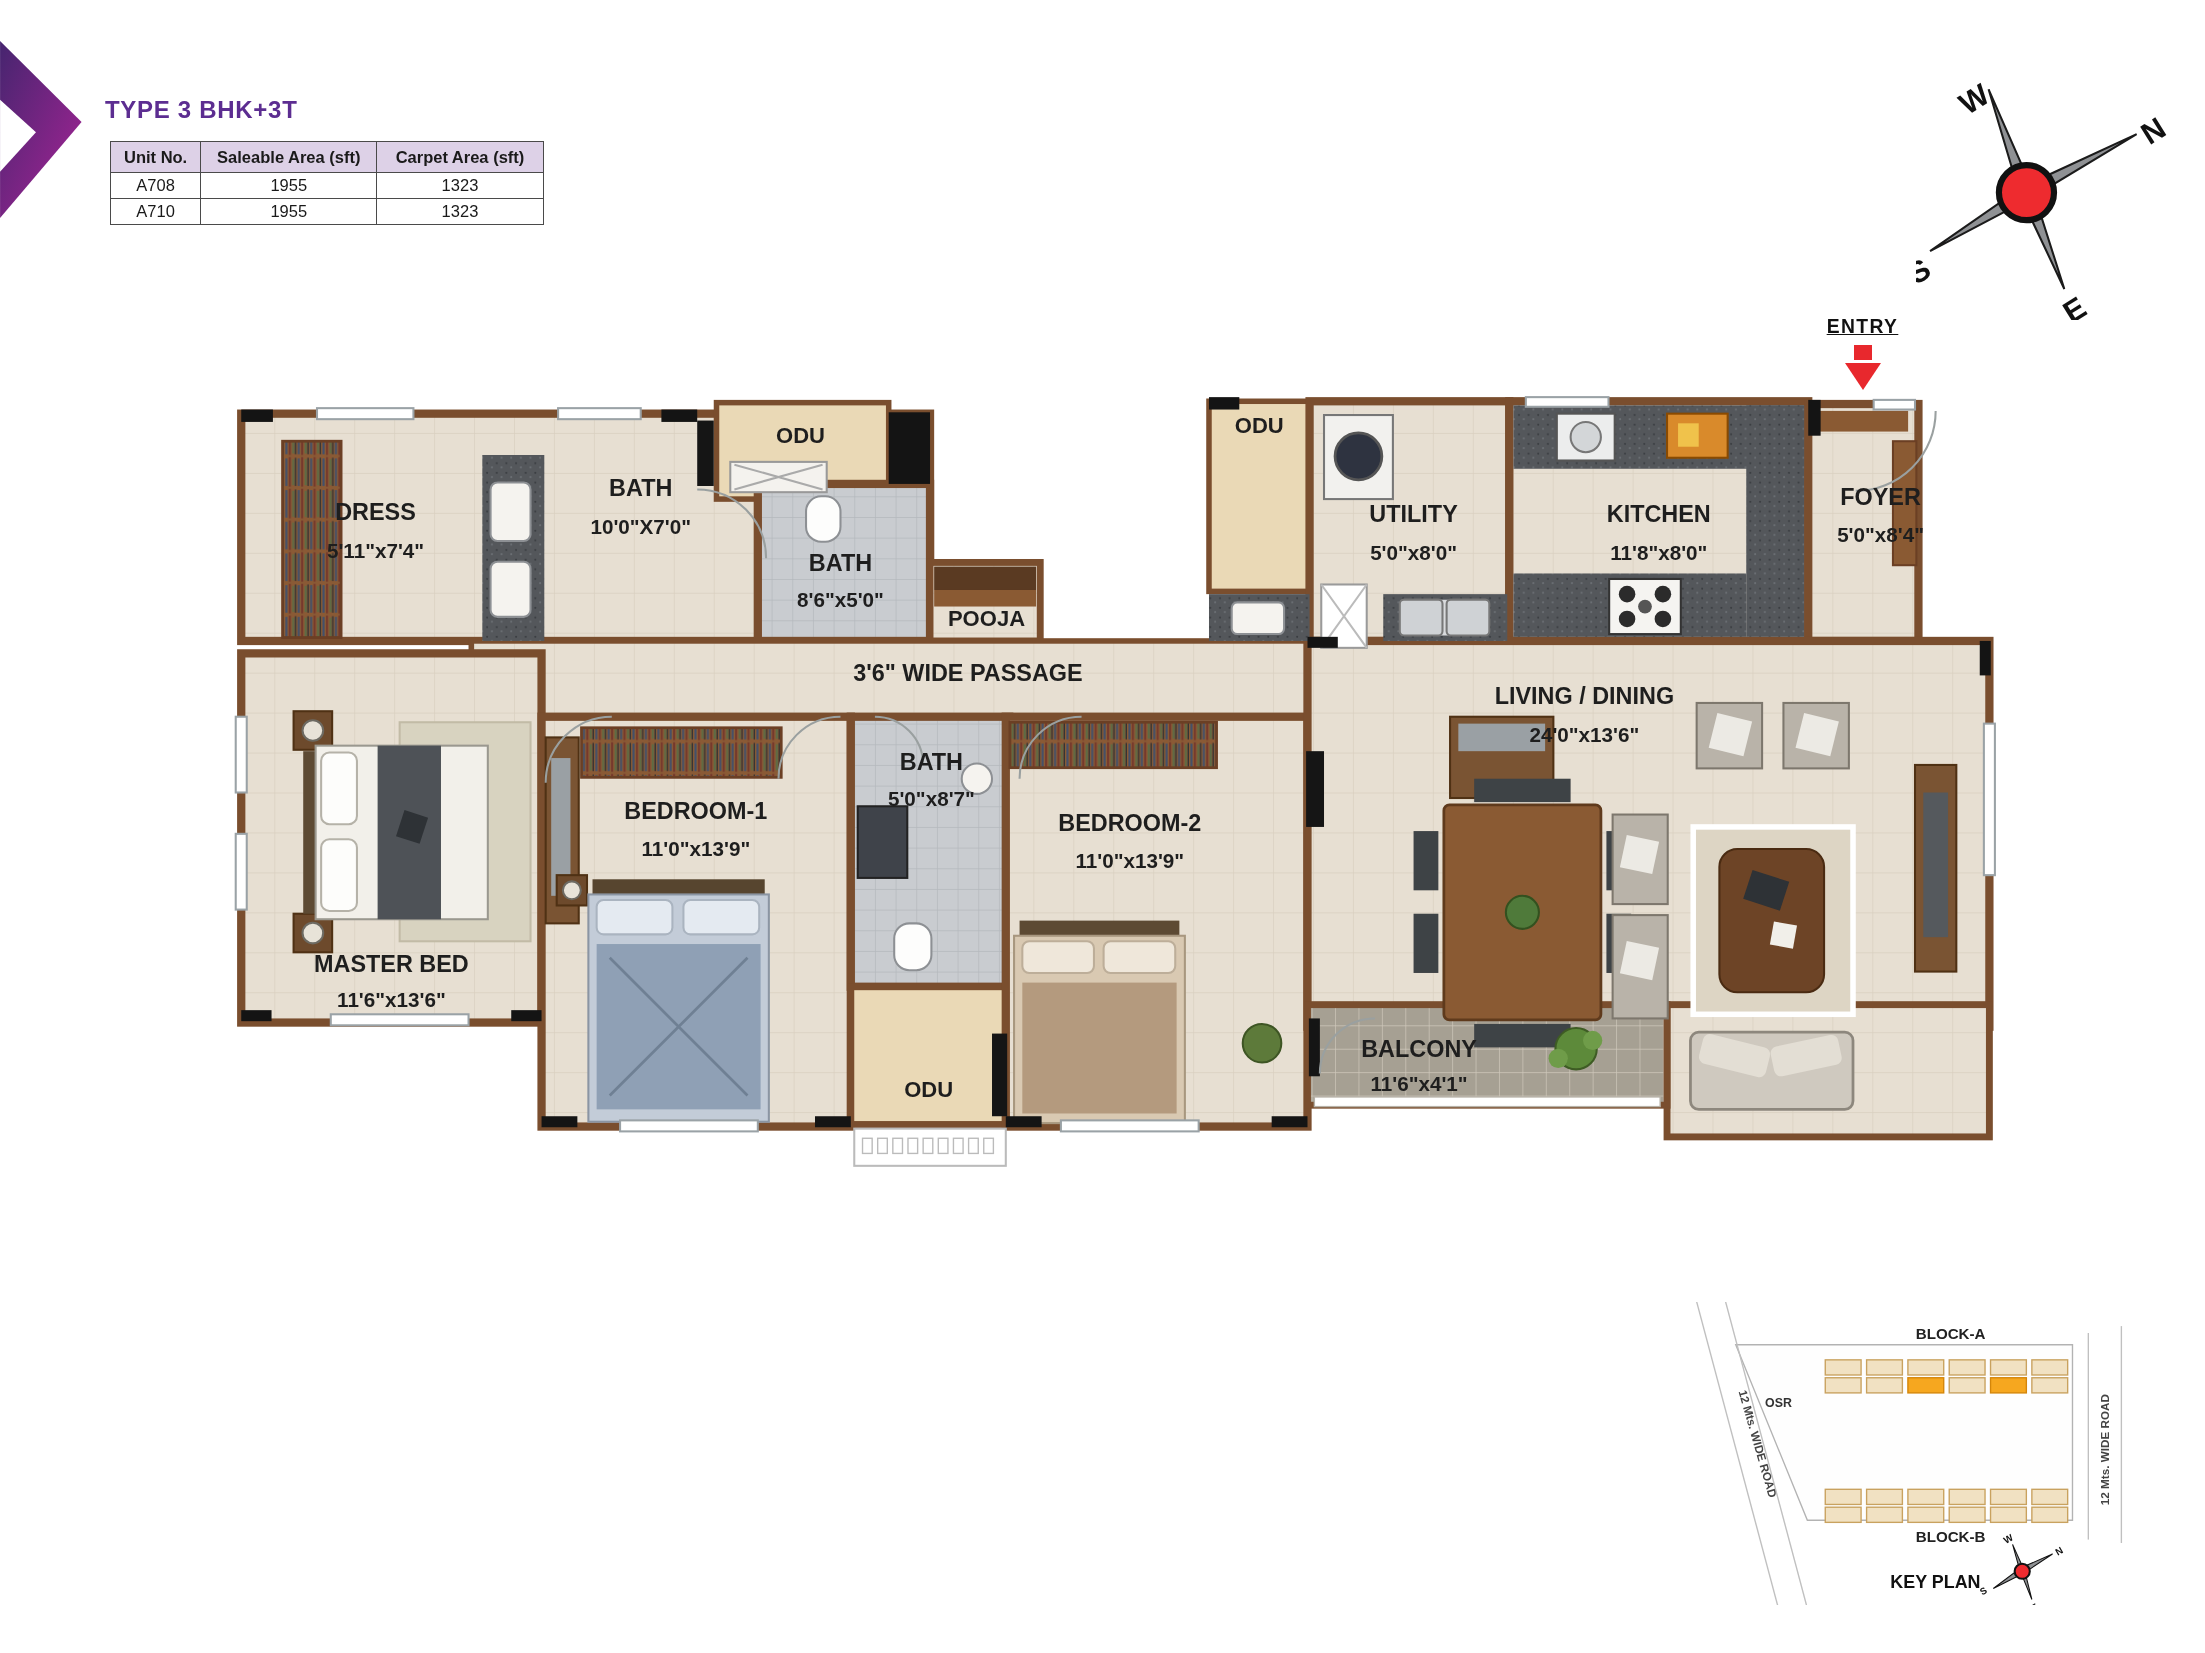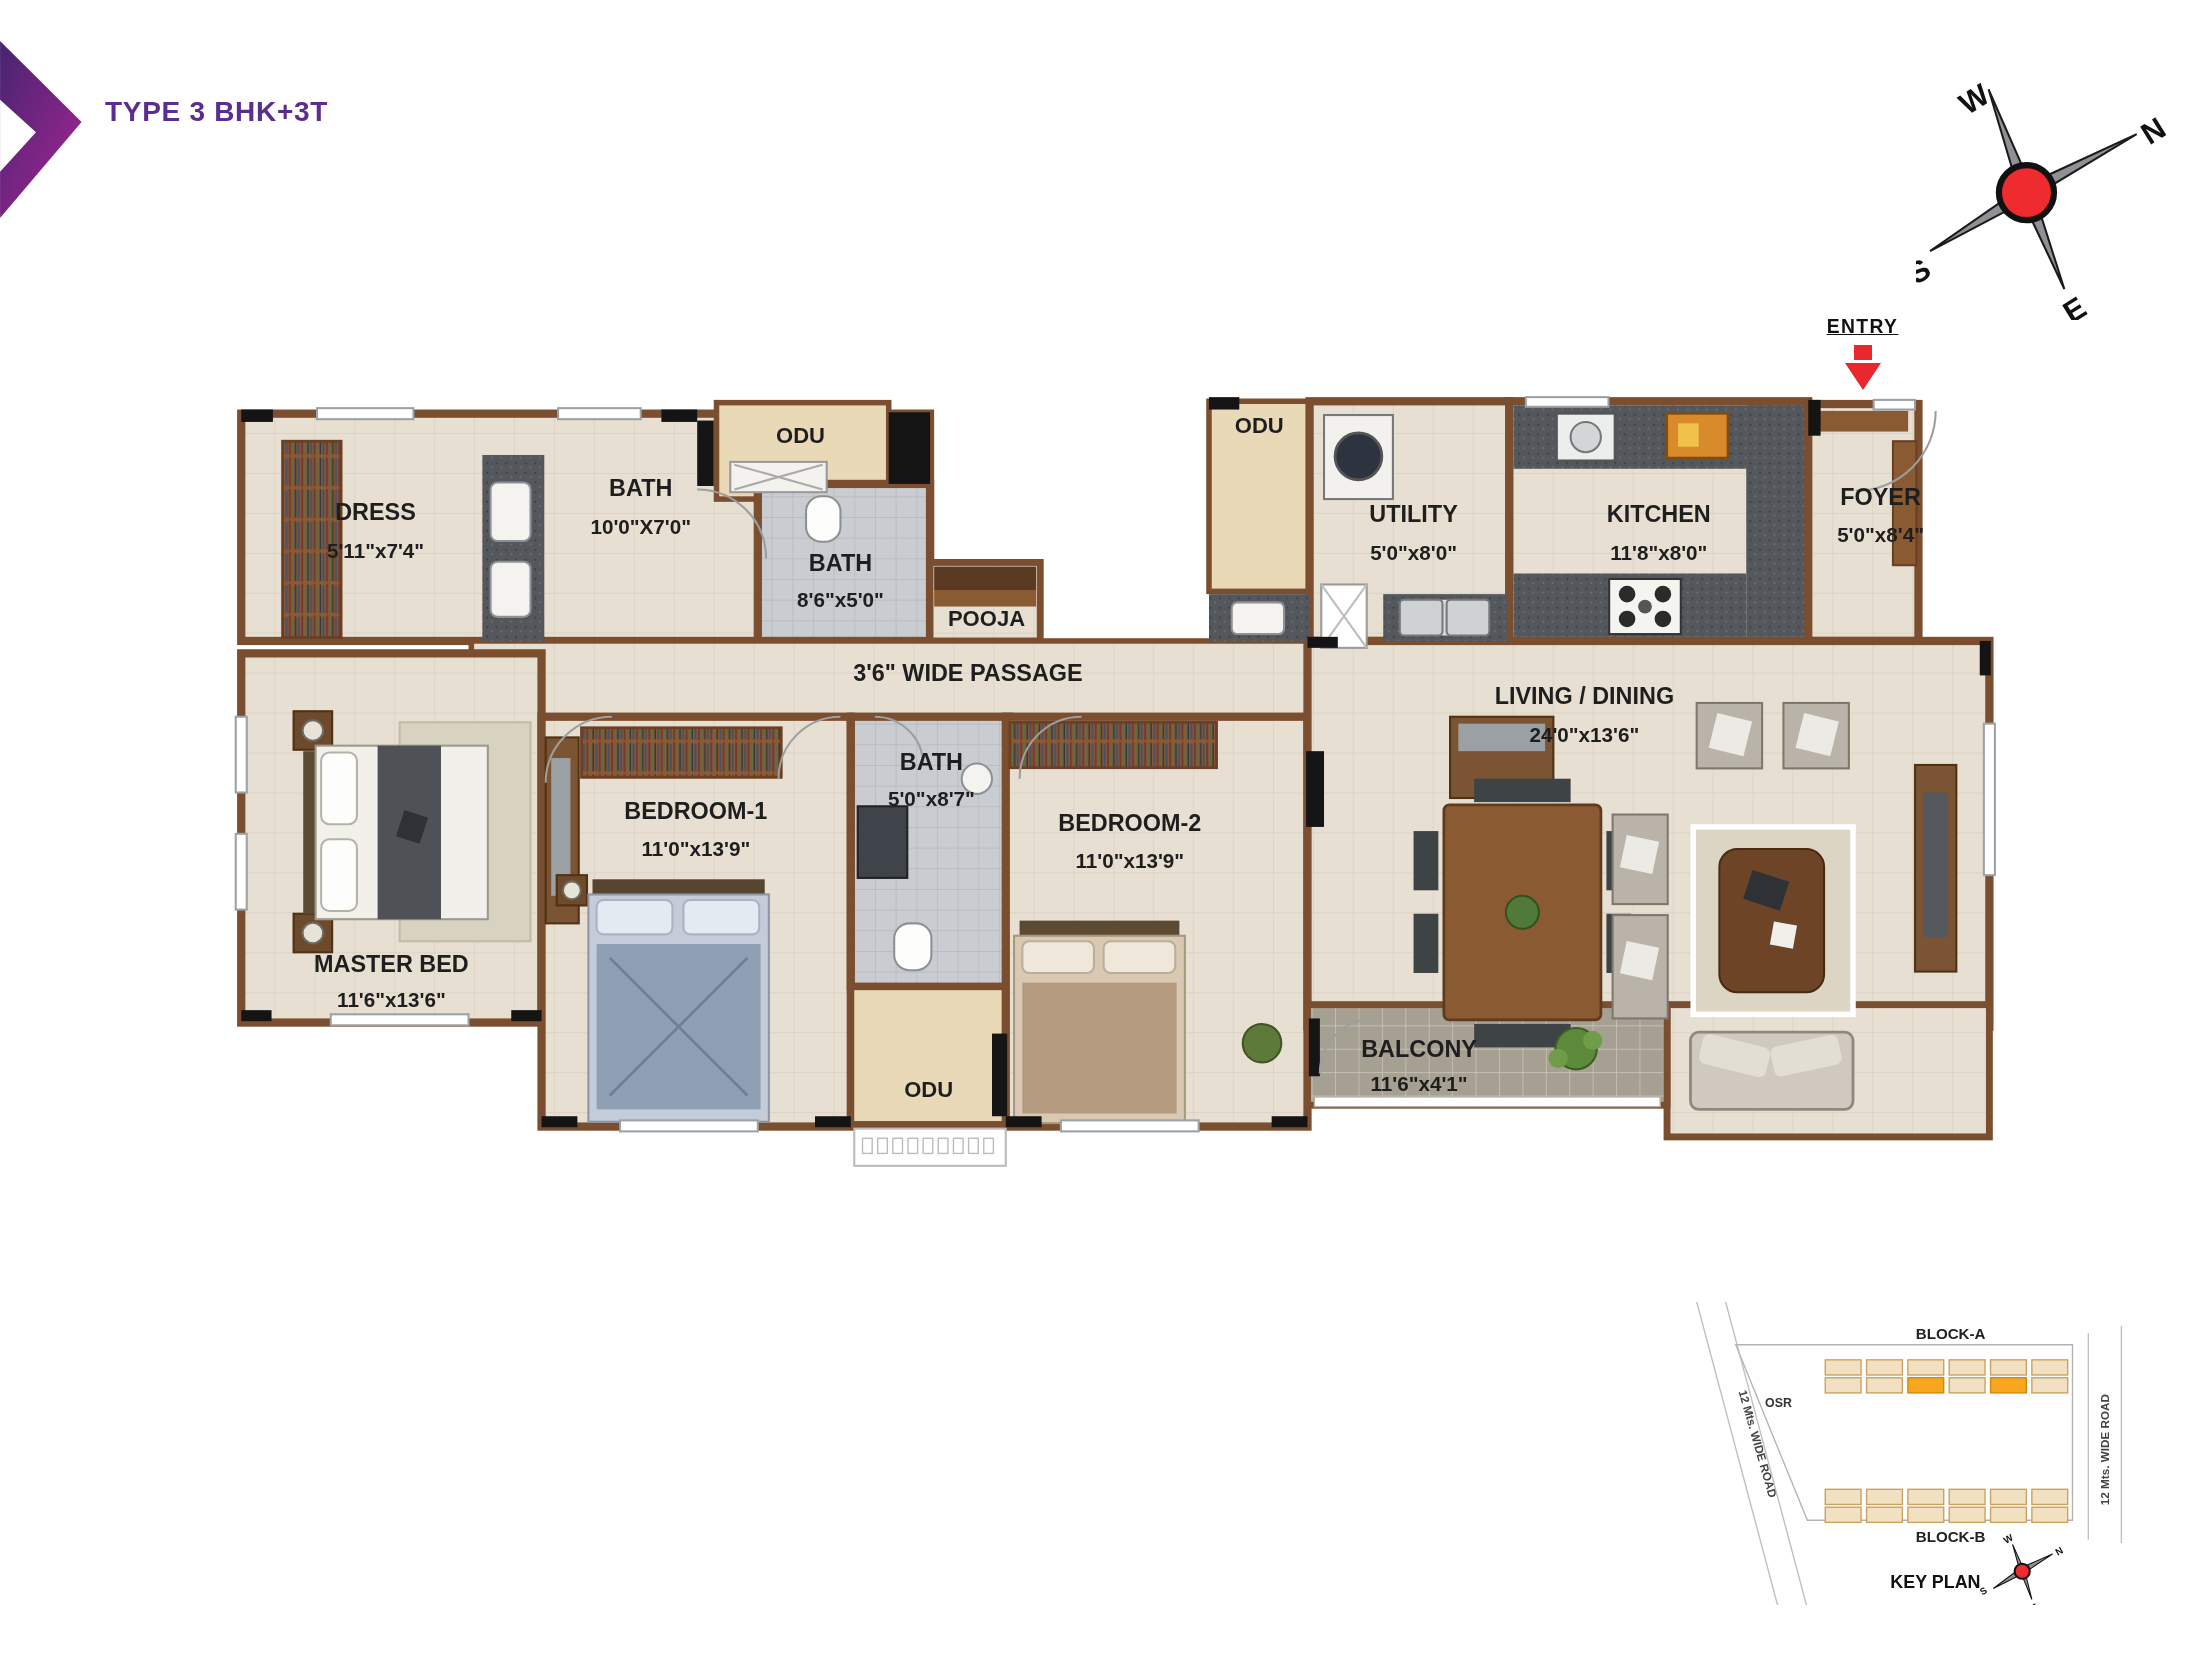--- a/index.html
+++ b/index.html
@@ -1,20 +1,20 @@
 <!DOCTYPE html>
 <html style="font-size:11px"><head>
 <meta charset="utf-8">
 <style>
   html,body{margin:0;padding:0;background:#fff;}
   .page{position:relative;width:2205px;height:1654px;background:#ffffff;overflow:hidden;
         font-family:"Liberation Sans", sans-serif;}
   .abs{position:absolute;}
   
-  .title{left:105px;top:96px;font-size:28px;font-weight:bold;color:#5c2d91;letter-spacing:0.7px;}
+  .title{left:105px;top:96px;font-size:24px;font-weight:bold;color:#5c2d91;letter-spacing:0.7px;}
   table.area{left:110px;top:141px;border-collapse:collapse;background:#fff;}
   table.area th, table.area td{border:1.4px solid #4a4a4a;text-align:center;
      font-size:16.5px;color:#1a1a1a;padding:2.1px 4.1px;}
   table.area th{background:#ddd1e7;font-weight:bold;height:26px;}
   table.area td{height:20.7px;font-weight:normal;}
   .col-unit{width:81px;} .col-sale{width:167px;} .col-carpet{width:157px;}
   
   .entry{left:1811px;top:316px;width:103px;text-align:center;}
   .entry-label{font-size:19.3px;font-weight:bold;color:#111;letter-spacing:1.4px;text-decoration:underline;}
   .entry-arrow{margin:4.1px auto 0;width:0;height:0;border-left:18.6px solid transparent;
@@ -42,20 +42,41 @@
         <stop offset="0" stop-color="#46256f"></stop>
           <stop offset="1" stop-color="#a82496"></stop>
       </linearGradient>
     </defs>
     <polygon points="0,3 118,120 0,259" fill="url(#chevG)"></polygon>
     <polygon points="0,88 52,135 0,192" fill="#ffffff"></polygon>
   </svg>
 
   <div class="abs title">TYPE 3 BHK+3T</div>
 
+  <table class="abs area">
+    <thead>
+      <tr>
+        <th class="col-unit">Unit No.</th>
+        <th class="col-sale">Saleable Area (sft)</th>
+        <th class="col-carpet">Carpet Area (sft)</th>
+      </tr>
+    </thead>
+    <tbody>
+      <tr>
+        <td>A708</td>
+        <td>1955</td>
+        <td>1323</td>
+      </tr>
+      <tr>
+        <td>A710</td>
+        <td>1955</td>
+        <td>1323</td>
+      </tr>
+    </tbody>
+  </table>
 
   <svg class="abs" style="left:1916px;top:79px" width="276" height="241" viewBox="0 0 400 350">
     <g stroke="#1b1b1b" stroke-width="3" fill="#8f9194">
       <polygon points="320,80 164.7,173.8 155.3,156.2"></polygon>
       <polygon points="20,250 154.8,156.5 165.2,173.5"></polygon>
       <polygon points="105,15 169.4,161.6 150.6,168.4"></polygon>
       <polygon points="215,305 150.7,168.7 169.3,161.3"></polygon>
     </g>
     <circle cx="160" cy="165" r="40" fill="#ee2b2f" stroke="#111" stroke-width="9"></circle>
     <text class="compass-letter" x="92" y="42" transform="rotate(-32 92 42)" text-anchor="middle">W</text>

